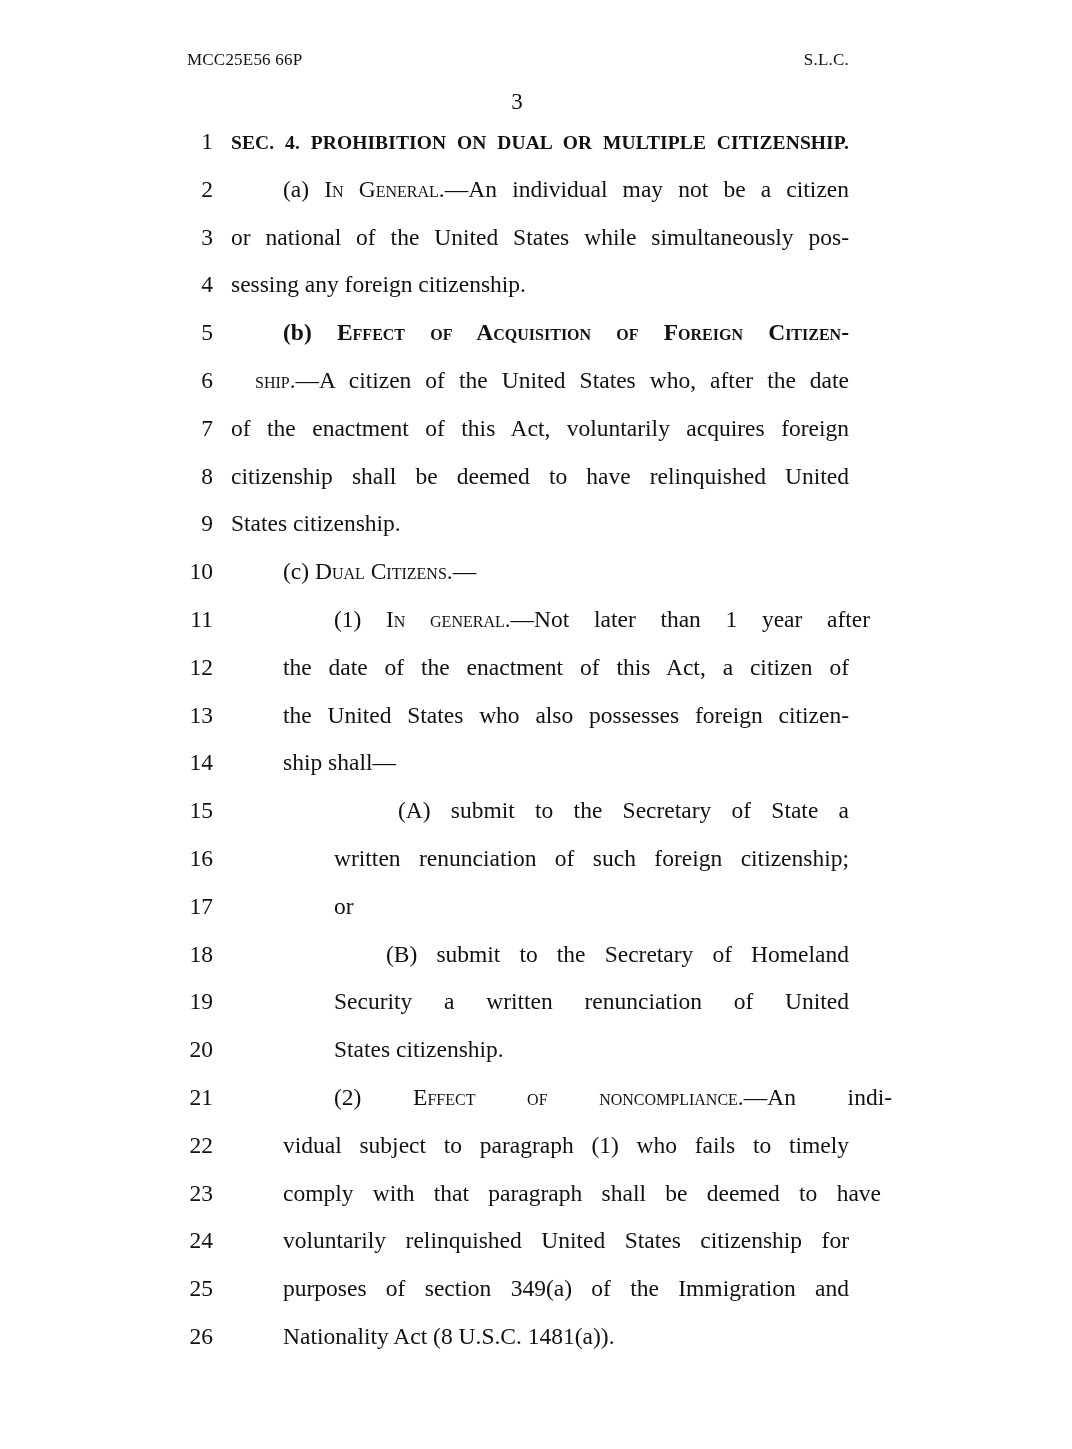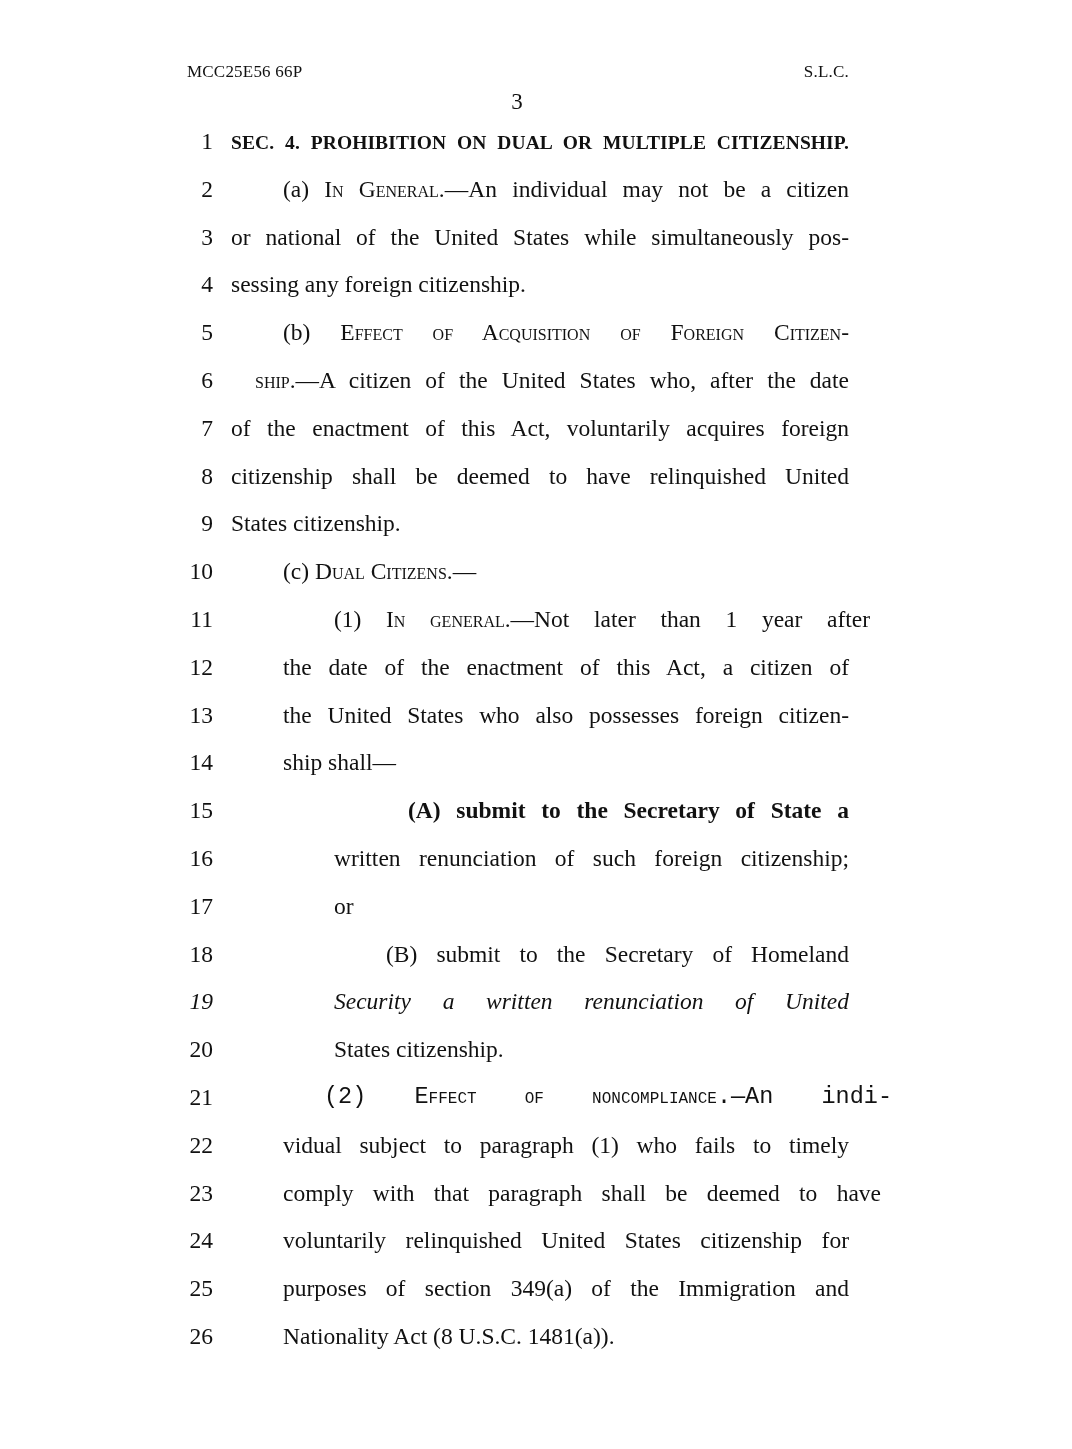--- a/index.html
+++ b/index.html
@@ -13,21 +13,20 @@
       position: relative;
       overflow: hidden;
       font-family: "Liberation Serif", "DejaVu Serif", serif;
       color: #111111;
     }
     .hdr {
       position: absolute;
       top: 50px;
       font-size: 17px;
       letter-spacing: 0.2px;
-      margin-top: 12px;
     }
     .hdr-left { left: 187px; }
     .hdr-right { right: 223px; }
     .page-num {
       position: absolute;
       top: 89px;
       left: 0;
       width: 1034px;
       text-align: center;
       font-size: 23px;
@@ -84,21 +83,21 @@
       <div class="line" style="top: 221.6px;">
         <span class="ln">3</span>
         <span class="txt justify" style="left: 231px;"><span>or national of the United States while simultaneously pos-</span></span>
       </div>
       <div class="line" style="top: 269.4px;">
         <span class="ln">4</span>
         <span class="txt" style="left: 231px; right: auto;"><span>sessing any foreign citizenship.</span></span>
       </div>
       <div class="line" style="top: 317.2px;">
         <span class="ln">5</span>
-        <span class="txt justify" style="left: 283px;"><span>(b) </span><span class="sc">Effect of Acquisition of Foreign Citizen-</span></span>
+        <span class="txt justify" style="left: 283px; font-weight: bold;"><span>(b) </span><span class="sc">Effect of Acquisition of Foreign Citizen-</span></span>
       </div>
       <div class="line" style="top: 365px;">
         <span class="ln">6</span>
         <span class="txt justify" style="left: 231px; margin-left: 24px;"><span class="sc">ship.</span><span>—A citizen of the United States who, after the date</span></span>
       </div>
       <div class="line" style="top: 412.8px;">
         <span class="ln">7</span>
         <span class="txt justify" style="left: 231px;"><span>of the enactment of this Act, voluntarily acquires foreign</span></span>
       </div>
       <div class="line" style="top: 460.6px;">
@@ -124,45 +123,45 @@
       <div class="line" style="top: 699.6px;">
         <span class="ln">13</span>
         <span class="txt justify" style="left: 283px;"><span>the United States who also possesses foreign citizen-</span></span>
       </div>
       <div class="line" style="top: 747.4px;">
         <span class="ln">14</span>
         <span class="txt" style="left: 283px; right: auto;"><span>ship shall—</span></span>
       </div>
       <div class="line" style="top: 795.2px;">
         <span class="ln">15</span>
-        <span class="txt justify" style="left: 408px; font-weight: bold;"><span>(A) submit to the Secretary of State a</span></span>
+        <span class="txt justify" style="left: 398px;"><span>(A) submit to the Secretary of State a</span></span>
       </div>
       <div class="line" style="top: 843px;">
         <span class="ln">16</span>
         <span class="txt justify" style="left: 334px;"><span>written renunciation of such foreign citizenship;</span></span>
       </div>
       <div class="line" style="top: 890.8px;">
         <span class="ln">17</span>
         <span class="txt" style="left: 334px; right: auto;"><span>or</span></span>
       </div>
       <div class="line" style="top: 938.6px;">
         <span class="ln">18</span>
         <span class="txt justify" style="left: 386px;"><span>(B) submit to the Secretary of Homeland</span></span>
       </div>
-      <div class="line" style="top: 986.4px; font-style: italic;">
+      <div class="line" style="top: 986.4px;">
         <span class="ln">19</span>
         <span class="txt justify" style="left: 334px;"><span>Security a written renunciation of United</span></span>
       </div>
       <div class="line" style="top: 1034.2px;">
         <span class="ln">20</span>
         <span class="txt" style="left: 334px; right: auto;"><span>States citizenship.</span></span>
       </div>
       <div class="line" style="top: 1082px; padding-left: 43px;">
         <span class="ln">21</span>
-        <span class="txt justify" style="left: 324px; font-family: Liberation Mono, monospace;"><span>(2) </span><span class="sc">Effect of noncompliance.</span><span>—An indi-</span></span>
+        <span class="txt justify" style="left: 334px;"><span>(2) </span><span class="sc">Effect of noncompliance.</span><span>—An indi-</span></span>
       </div>
       <div class="line" style="top: 1129.8px;">
         <span class="ln">22</span>
         <span class="txt justify" style="left: 283px;"><span>vidual subject to paragraph (1) who fails to timely</span></span>
       </div>
       <div class="line" style="top: 1177.6px; padding-left: 32px;">
         <span class="ln">23</span>
         <span class="txt justify" style="left: 283px;"><span>comply with that paragraph shall be deemed to have</span></span>
       </div>
       <div class="line" style="top: 1225.4px;">

